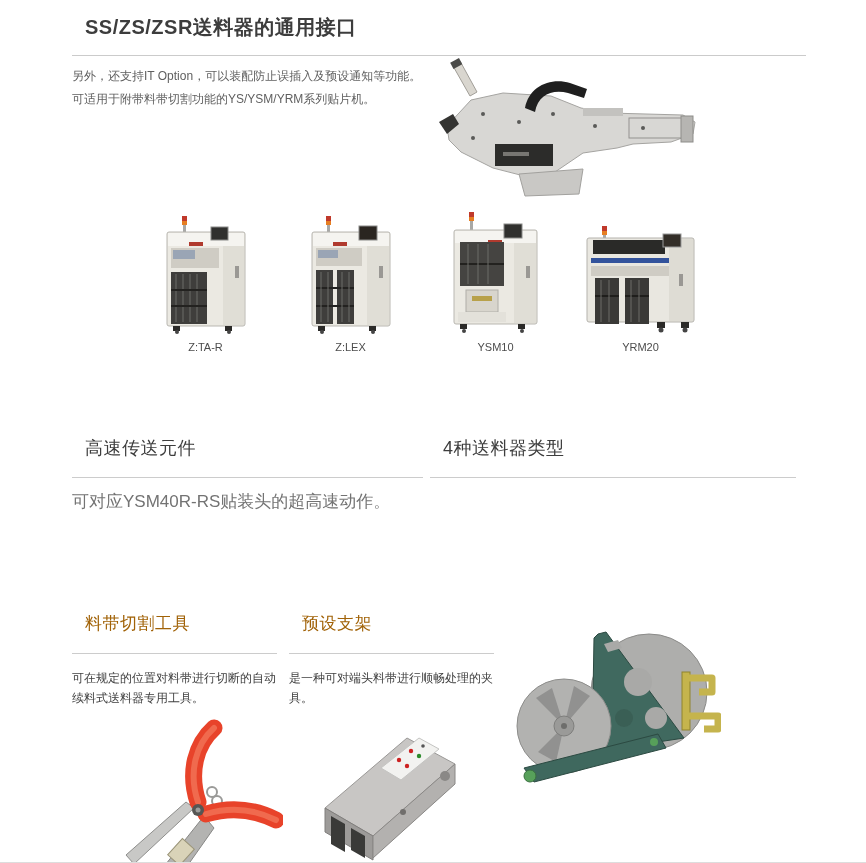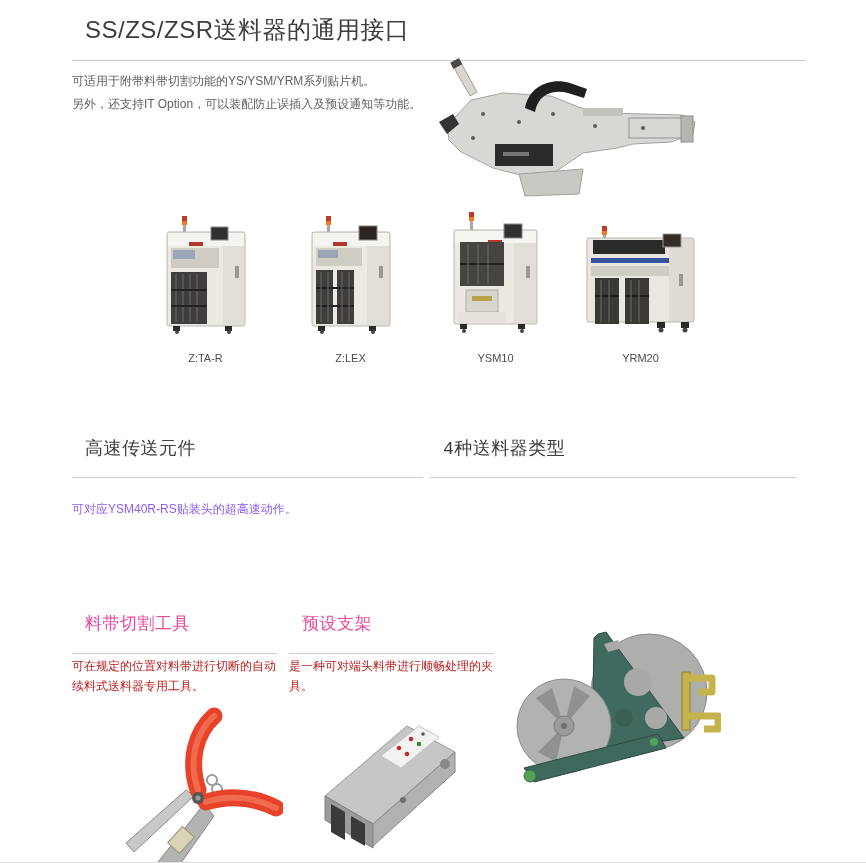--- a/index.html
+++ b/index.html
@@ -5,64 +5,64 @@
   * { margin:0; padding:0; box-sizing:border-box; }
   html,body { background:#fff; }
   #app {
     position:relative; width:866px; height:863px; background:#ffffff;
     overflow:hidden; font-family:"Liberation Sans","DejaVu Sans",sans-serif;
     border-bottom:1px solid #ddd;
   }
   
   .sec-top { position:absolute; left:72px; top:10px; width:734px; }
   .page-title {
-    font-size:24px; font-weight:400; color:#3d3d3d; letter-spacing:.5px;
+    font-size:20px; font-weight:700; color:#3d3d3d; letter-spacing:.5px;
     padding:4px 0 14px 13px; border-bottom:1px solid #cbcbcb;
   }
   .intro { margin-top:9px; font-size:12px; color:#5f5f5f; line-height:23px; width:420px; }
   .feeder-wrap { position:absolute; left:433px; top:56px; width:285px; height:145px; }
 
   
   .machines-row { position:absolute; left:133px; top:208px; width:580px; display:flex; }
   .machine-col { width:145px; display:flex; flex-direction:column; align-items:center; }
   .machine-imgbox { height:126px; display:flex; align-items:flex-end; justify-content:center; }
-  .machine-label { margin-top:18px; font-size:11px; color:#4c4c4c; text-align:center; }
+  .machine-label { margin-top:7px; font-size:11px; color:#4c4c4c; text-align:center; }
 
   
   .features-row { position:absolute; left:72px; top:436px; width:734px; display:flex; gap:7px; }
   .feature-col-a { width:351px; }
-  .feature-col-b { width:366px;font-family:Liberation Mono, monospace; }
+  .feature-col-b { width:366px; }
   .feature-title {
     font-size:18px; font-weight:400; color:#3d3d3d; letter-spacing:.5px;
     padding:0 0 17px 13px; border-bottom:1px solid #cccccc;
   }
-  .feature-text { margin-top:20px; font-size:12px; color:#8b5cf6; line-height:23px; }
+  .feature-text { margin-top:12px; font-size:17px; color:#737373; line-height:23px; }
 
   
   .accessories-row { position:absolute; left:72px; top:612px; width:734px; display:flex; gap:12px; }
   .acc-col { width:205px; }
   .acc-title {
-    font-size:17px; font-weight:400; color:#ec4899; letter-spacing:.5px;
+    font-size:17px; font-weight:400; color:#a16207; letter-spacing:.5px;
     padding:0 0 18px 13px; border-bottom:1px solid #cccccc;
   }
-  .acc-text { margin-top:2px; font-size:12px; color:#b91c1c; line-height:20px; }
+  .acc-text { margin-top:14px; font-size:12px; color:#404040; line-height:20px; }
   .acc-imgbox { margin-top:8px; }
   .shift-r36 { margin-left:36px; }
   .shift-r18 { margin-left:18px; }
 </style>
 </head>
 <body>
 
 <div id="app">
 
   <div class="sec-top">
     <div class="page-title">SS/ZS/ZSR送料器的通用接口</div>
     <div class="intro">
+      <div>另外，还支持IT Option，可以装配防止误插入及预设通知等功能。</div>
       <div>可适用于附带料带切割功能的YS/YSM/YRM系列贴片机。</div>
-      <div>另外，还支持IT Option，可以装配防止误插入及预设通知等功能。</div>
     </div>
   </div>
 
   <div class="feeder-wrap">
     <svg width="285" height="145" viewBox="0 0 285 145">
 
       <polygon points="20,10 27,5 44,36 37,40" fill="#d9d6cf" stroke="#a19e98" stroke-width="1"></polygon>
       <rect x="18" y="4" width="10" height="7" fill="#4a4a48" transform="rotate(-28 23 7)"></rect>
 
       <polygon points="14,70 38,44 70,37 118,40 148,52 176,57 250,59 262,66 260,78 238,86 200,88 184,92 150,97 122,116 95,121 60,112 28,96 16,84" fill="#d8d7d4" stroke="#a5a4a1" stroke-width="1"></polygon>

